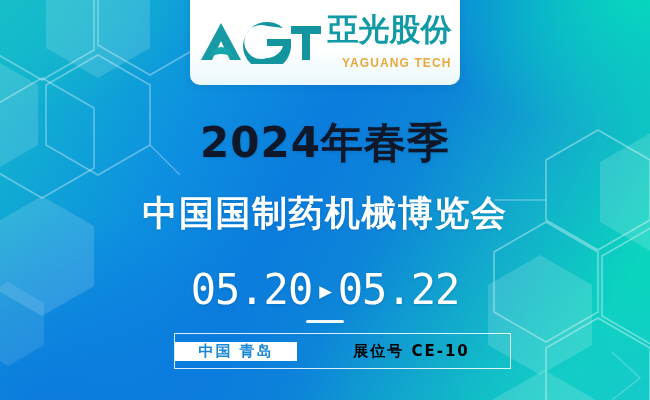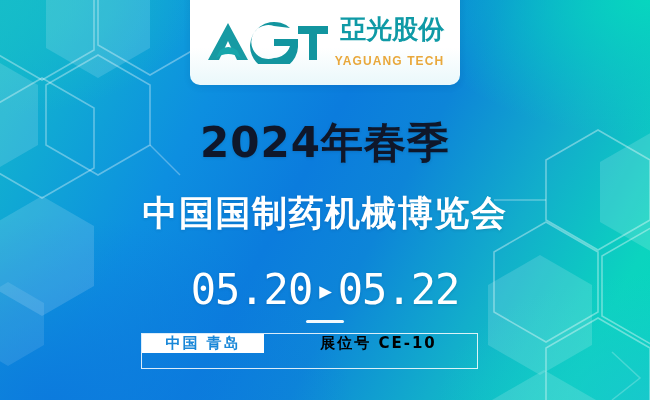--- a/index.html
+++ b/index.html
@@ -66,27 +66,26 @@
     gap: 7px;
   }
   .logo-mark { display: block; }
   .logo-cn-wrap {
     display: flex;
     flex-direction: column;
     align-items: stretch;
     line-height: 1;
   }
   .logo-cn {
-    font-family: Liberation Serif, serif;
-    font-size: 26px;
+    font-family: Liberation Sans, sans-serif;
+    font-size: 31px;
     font-weight: 700;
     color: #0f9aa6;
     letter-spacing: 0px;
     white-space: nowrap;
-    text-align: right;
   }
   .logo-en {
     margin-top: 12px;
     font-size: 12px;
     font-weight: 700;
     color: #e9a83c;
     letter-spacing: 1.1px;
     white-space: nowrap;
     text-align: right;
   }
@@ -164,28 +163,28 @@
     top: 320px;
     width: 38px;
     height: 3px;
     background: #ffffff;
     border-radius: 2px;
     opacity: 0.95;
   }
   
   .bottom-bar {
     position: absolute;
-    left: 141px;
+    left: 174px;
     top: 333px;
     width: 337px;
     height: 36px;
     border: 1px solid rgba(255,255,255,0.85);
     box-sizing: border-box;
     display: flex;
-    align-items: flex-start;
+    align-items: center;
     gap: 16px;
   }
   .bb-left {
     width: 122px;
     background: #ffffff;
     color: #1887d8;
     display: flex;
     align-items: center;
     justify-content: center;
     font-family: "DejaVu Sans", "Liberation Sans", sans-serif;

